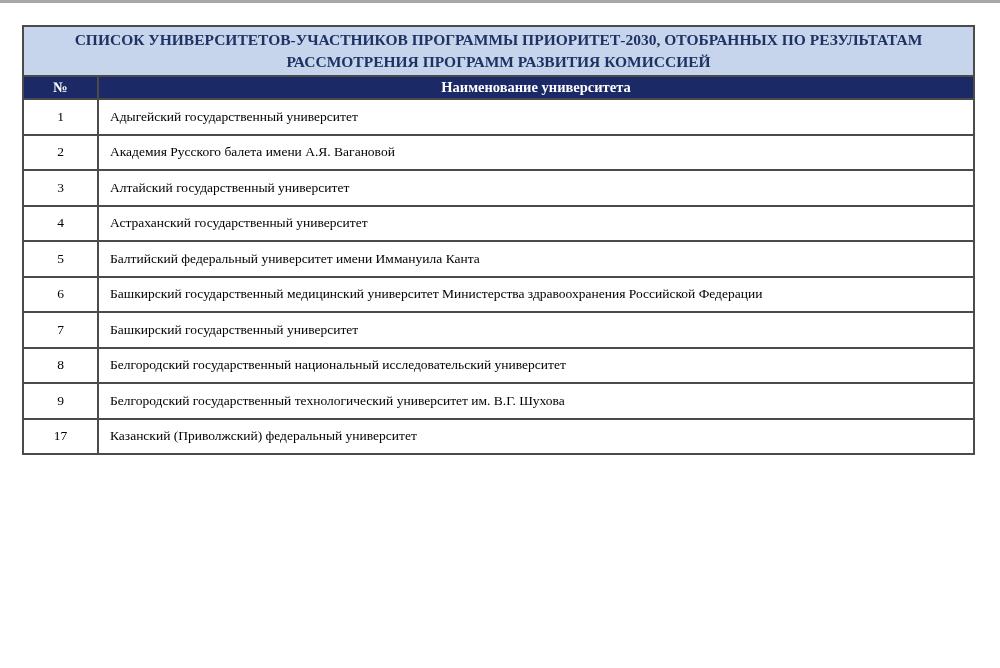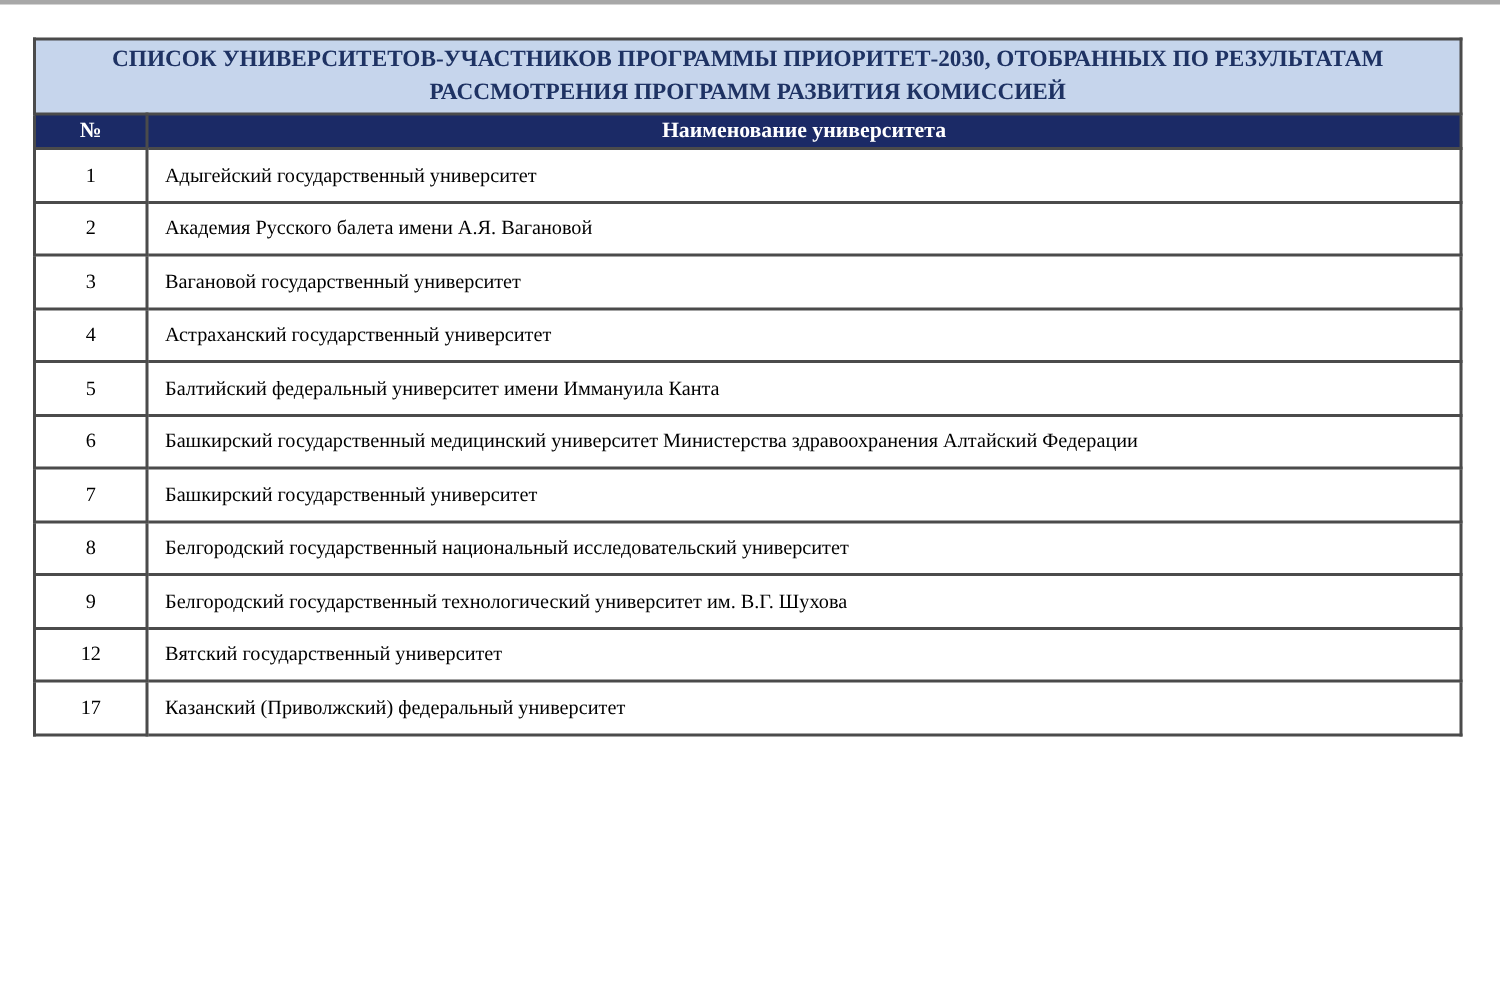--- a/index.html
+++ b/index.html
@@ -87,59 +87,55 @@
         <td class="name-cell">Адыгейский государственный университет</td>
       </tr>
 
       <tr>
         <td class="num-cell">2</td>
         <td class="name-cell">Академия Русского балета имени А.Я. Вагановой</td>
       </tr>
 
       <tr>
         <td class="num-cell">3</td>
-        <td class="name-cell">Вагановой государственный университет</td>
+        <td class="name-cell">Алтайский государственный университет</td>
       </tr>
 
       <tr>
         <td class="num-cell">4</td>
         <td class="name-cell">Астраханский государственный университет</td>
       </tr>
 
       <tr>
         <td class="num-cell">5</td>
         <td class="name-cell">Балтийский федеральный университет имени Иммануила Канта</td>
       </tr>
 
       <tr>
         <td class="num-cell">6</td>
-        <td class="name-cell">Башкирский государственный медицинский университет Министерства здравоохранения Алтайский Федерации</td>
+        <td class="name-cell">Башкирский государственный медицинский университет Министерства здравоохранения Российской Федерации</td>
       </tr>
 
       <tr>
         <td class="num-cell">7</td>
         <td class="name-cell">Башкирский государственный университет</td>
       </tr>
 
       <tr>
         <td class="num-cell">8</td>
         <td class="name-cell">Белгородский государственный национальный исследовательский университет</td>
       </tr>
 
       <tr>
         <td class="num-cell">9</td>
         <td class="name-cell">Белгородский государственный технологический университет им. В.Г. Шухова</td>
       </tr>
 
 
 
-      <tr>
-        <td class="num-cell">12</td>
-        <td class="name-cell">Вятский государственный университет</td>
-      </tr>
 
 
 
 
 
       <tr>
         <td class="num-cell">17</td>
         <td class="name-cell">Казанский (Приволжский) федеральный университет</td>
       </tr>
     </tbody>

